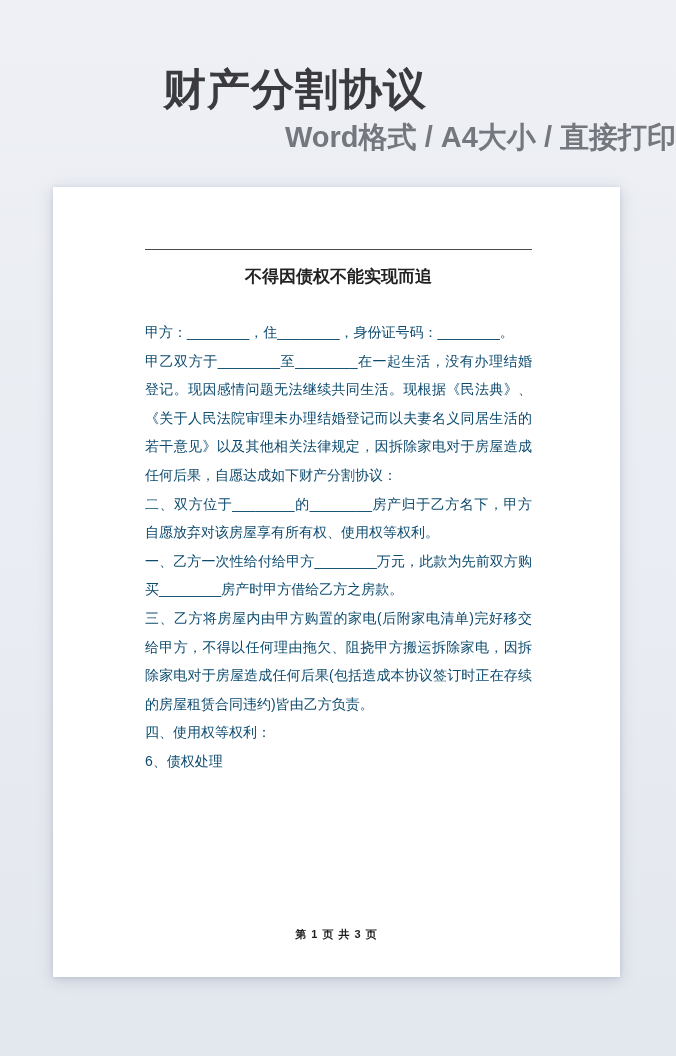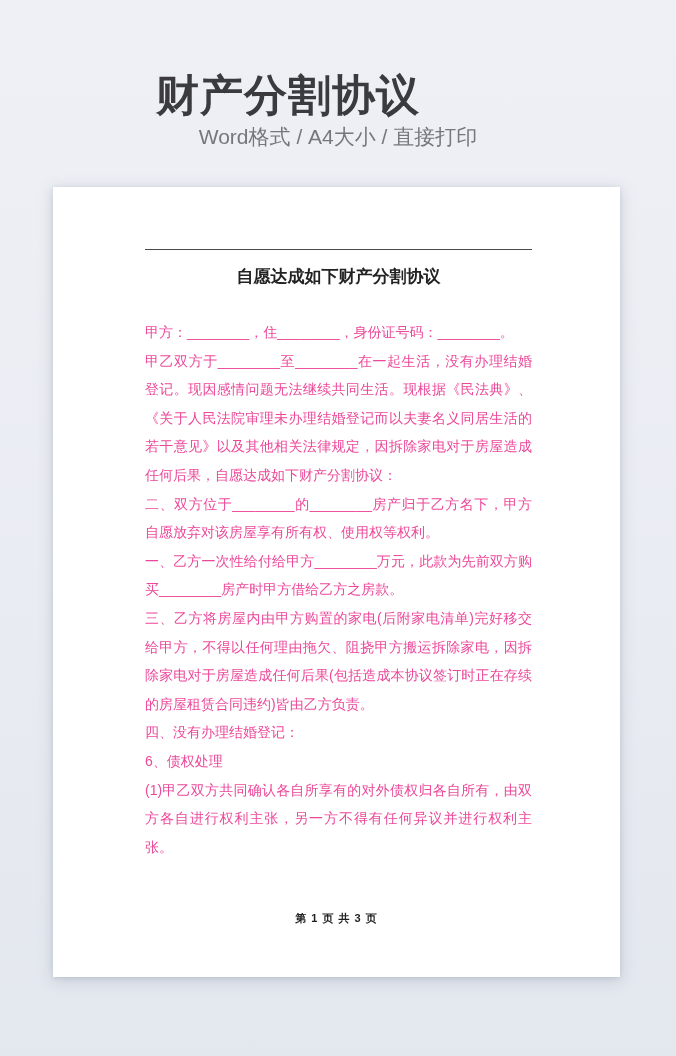--- a/index.html
+++ b/index.html
@@ -11,39 +11,40 @@
     height: 1056px;
     position: relative;
     overflow: hidden;
     background: linear-gradient(180deg, #eef0f5 0%, #e9ecf2 55%, #e3e7ee 100%);
     font-family: "Liberation Sans", "DejaVu Sans", sans-serif;
   }
 
   
   .hero-title {
     position: absolute;
-    top: 70px;
+    top: 64px;
     left: 0;
     width: 576px;
     text-align: center;
     font-size: 43px;
     line-height: 50px;
     font-weight: bold;
     letter-spacing: 1px;
     color: #3b3b3f;
+    padding-left: 7px;
   }
   .hero-subtitle {
     position: absolute;
     top: 121px;
     left: 0;
     width: 676px;
-    text-align: center;
-    font-size: 21px;
+    text-align: right;
+    font-size: 29px;
     line-height: 32px;
-    font-weight: normal;
+    font-weight: bold;
     color: #74787e;
   }
 
   
   .page {
     position: absolute;
     left: 53px;
     top: 187px;
     width: 567px;
     height: 790px;
@@ -67,58 +68,57 @@
     text-align: center;
     font-size: 17px;
     line-height: 22px;
     font-weight: bold;
     color: #222222;
   }
   .doc-body {
     margin-top: 30px;
     font-size: 14px;
     line-height: 28.6px;
-    color: #ec4899;
+    color: #0c4a6e;
     text-align: justify;
     text-justify: inter-ideograph;
     word-break: break-all;
   }
   .doc-body p {
     margin: 0;
     padding: 0;
   }
   .page-footer {
     position: absolute;
     left: 0;
-    top: 724px;
+    top: 740px;
     width: 100%;
     text-align: center;
     font-size: 11px;
     line-height: 14px;
     font-weight: bold;
     letter-spacing: 1px;
     color: #1f1f1f;
   }
 </style>
 </head>
 <body>
 
 <div class="hero-title">财产分割协议</div>
 
 <div class="hero-subtitle">Word格式 / A4大小 / 直接打印</div>
 
 <div class="page">
   <div class="page-inner">
     <div class="rule"></div>
-    <div class="doc-title">自愿达成如下财产分割协议</div>
+    <div class="doc-title">不得因债权不能实现而追</div>
     <div class="doc-body">
         <p>甲方：________，住________，身份证号码：________。</p>
         <p>甲乙双方于________至________在一起生活，没有办理结婚登记。现因感情问题无法继续共同生活。现根据《民法典》、《关于人民法院审理未办理结婚登记而以夫妻名义同居生活的若干意见》以及其他相关法律规定，因拆除家电对于房屋造成任何后果，自愿达成如下财产分割协议：</p>
         <p>二、双方位于________的________房产归于乙方名下，甲方自愿放弃对该房屋享有所有权、使用权等权利。</p>
         <p>一、乙方一次性给付给甲方________万元，此款为先前双方购买________房产时甲方借给乙方之房款。</p>
         <p>三、乙方将房屋内由甲方购置的家电(后附家电清单)完好移交给甲方，不得以任何理由拖欠、阻挠甲方搬运拆除家电，因拆除家电对于房屋造成任何后果(包括造成本协议签订时正在存续的房屋租赁合同违约)皆由乙方负责。</p>
-        <p>四、没有办理结婚登记：</p>
+        <p>四、使用权等权利：</p>
         <p>6、债权处理</p>
-        <p>(1)甲乙双方共同确认各自所享有的对外债权归各自所有，由双方各自进行权利主张，另一方不得有任何异议并进行权利主张。</p>
       </div>
   </div>
   <div class="page-footer">第 1 页 共 3 页</div>
 </div>
 
 </body></html>

